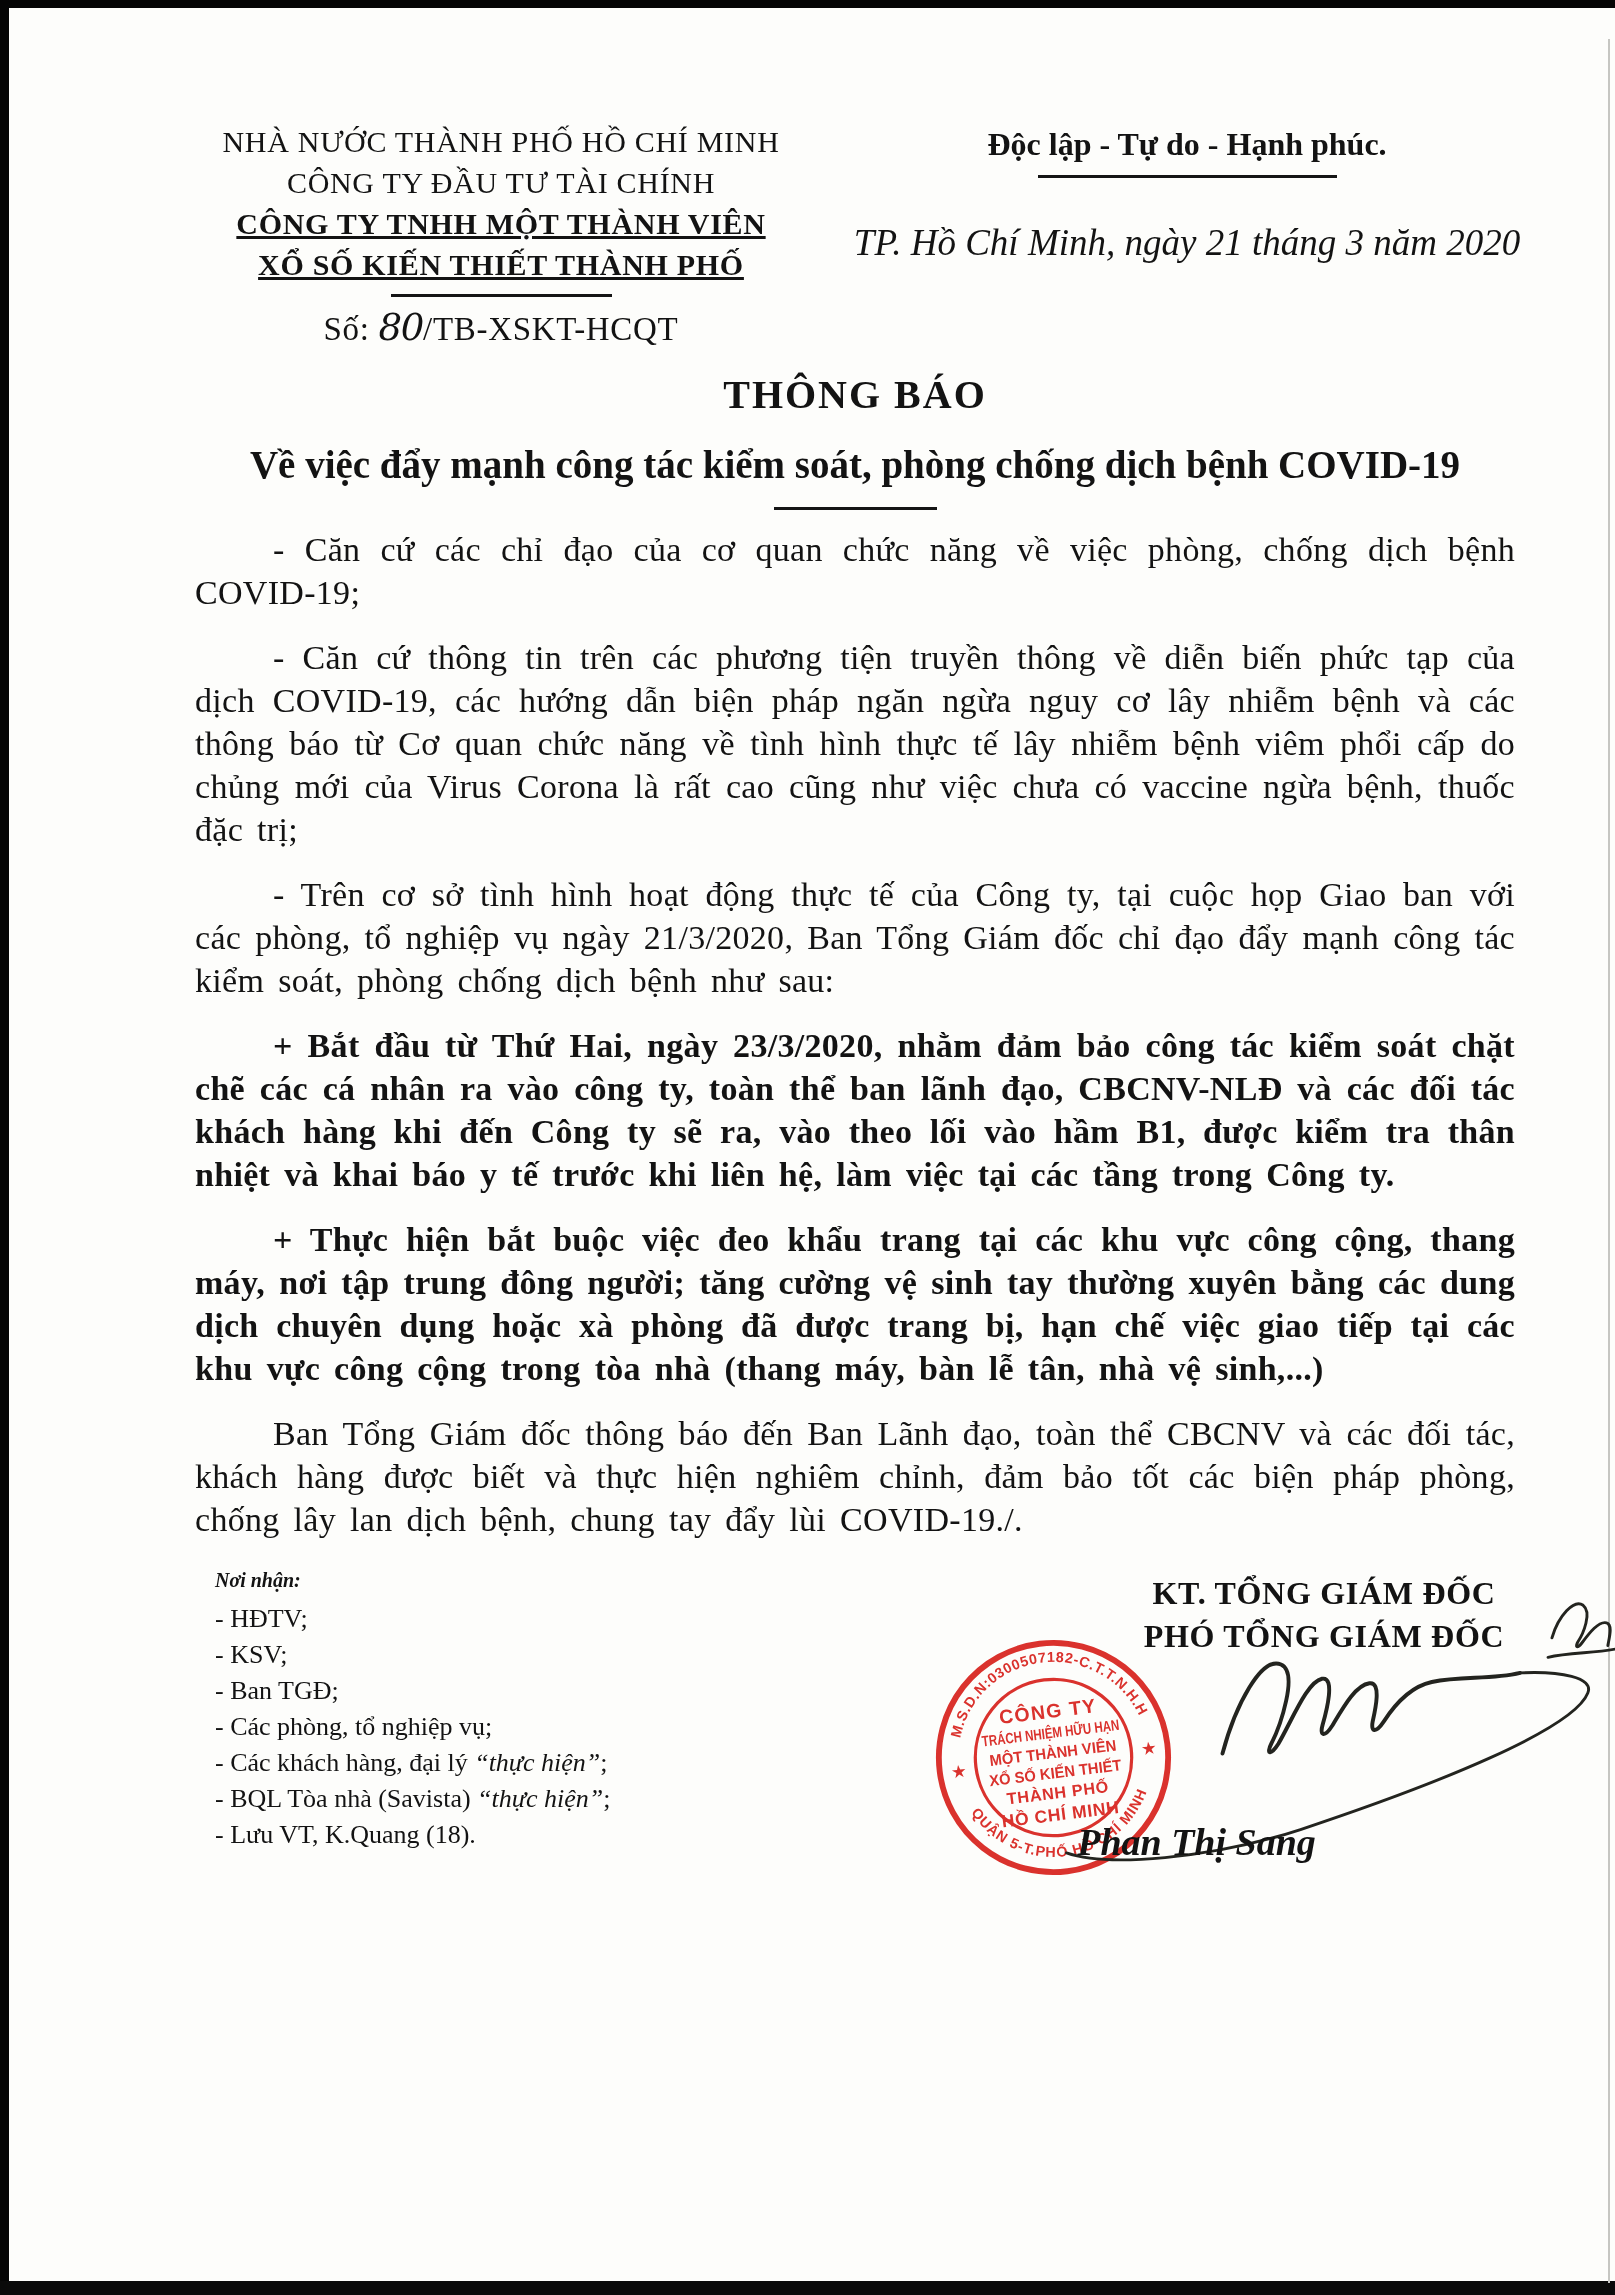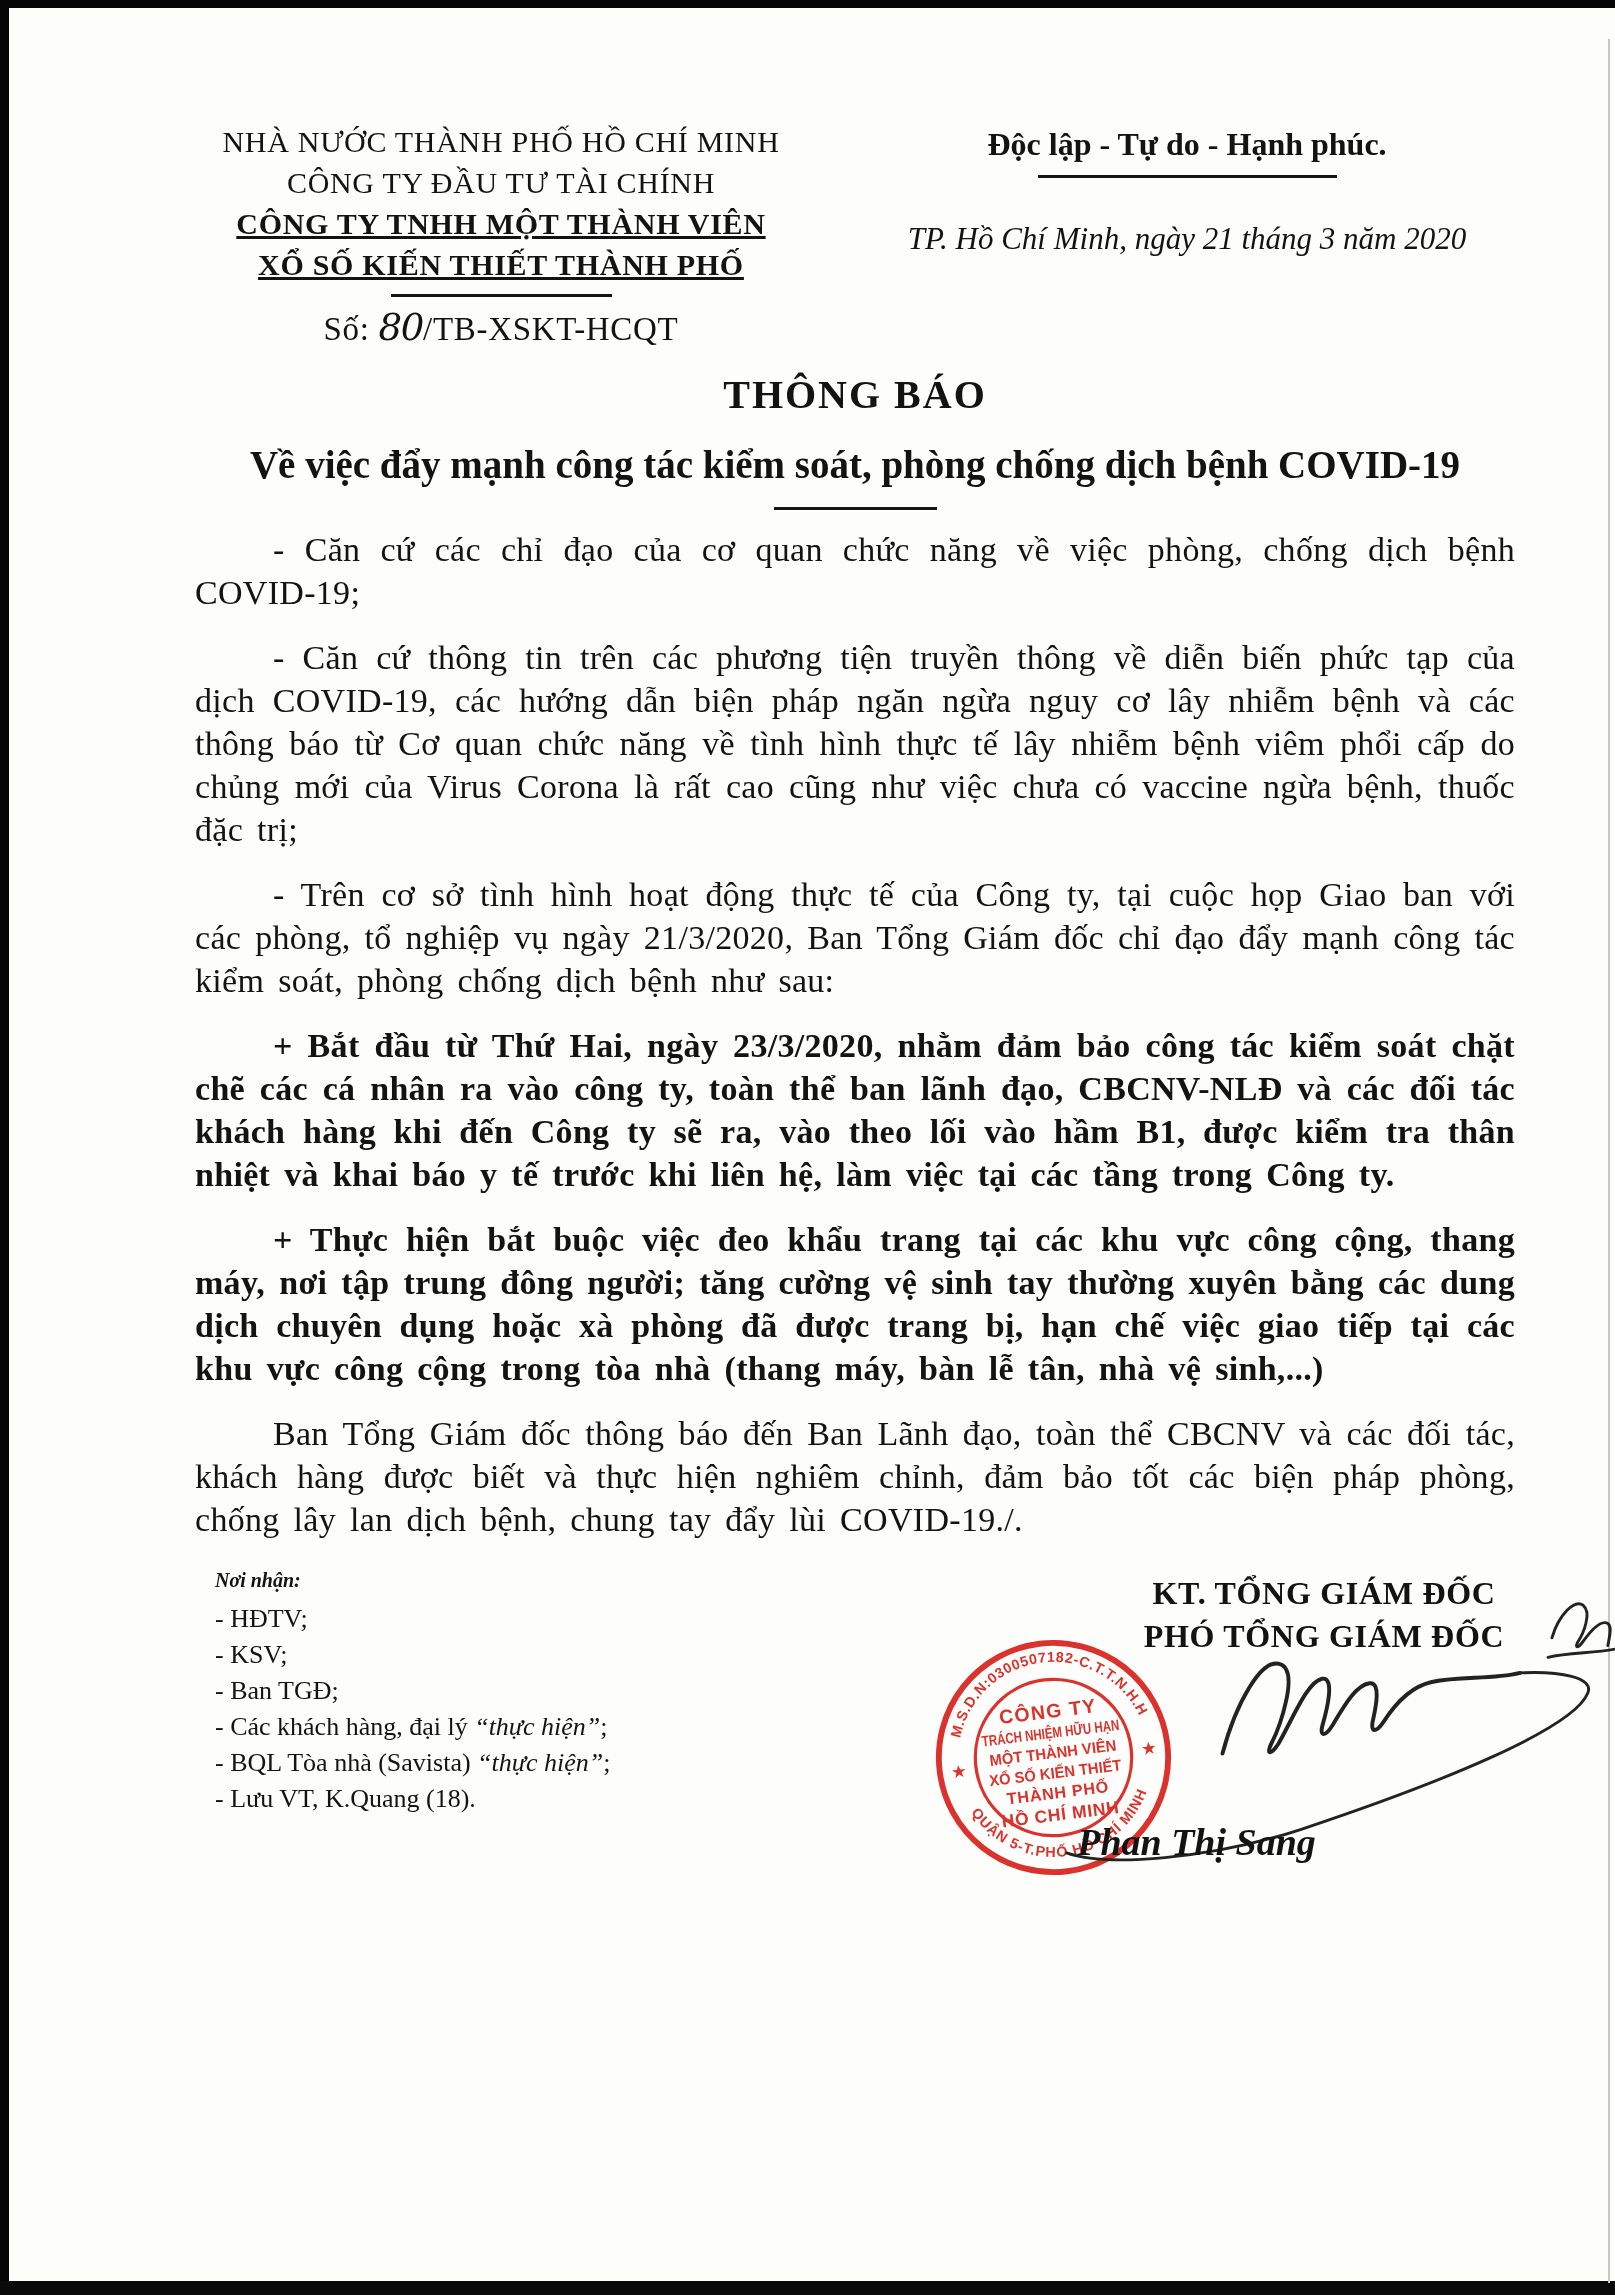--- a/index.html
+++ b/index.html
@@ -22,21 +22,21 @@
   .hdr-left .b{font-weight:bold;text-decoration:underline;}
   .rule{background:#151515;margin:9px auto 0;}
   .rule-left{width:221px;height:2.6px;}
   .doc-number{margin-top:10.4px;font-size:33px;letter-spacing:0.7px;}
   .hand{font-family:"DejaVu Serif",serif;font-style:italic;font-size:37px;letter-spacing:-1.3px;}
 
   .hdr-right{position:absolute;left:839px;top:122px;width:696px;text-align:center;}
   .hdr-right .l1{font-weight:bold;font-size:30px;letter-spacing:0.3px;line-height:40px;}
   .hdr-right .l2{font-weight:bold;font-size:32px;line-height:44px;}
   .rule-right{width:299px;height:2.6px;}
-  .dateline{margin-top:43px;font-style:italic;font-size:31px;}
+  .dateline{margin-top:43px;font-style:italic;font-size:37px;}
 
   
   .title-block{position:absolute;left:195px;top:371px;width:1320px;text-align:center;}
   .title-main{font-weight:bold;font-size:40px;letter-spacing:2px;}
   .title-sub{font-weight:bold;font-size:39px;margin-top:24px;}
   .rule-title{width:163px;height:3.3px;margin-top:19.5px;}
 
   
   .body-block{position:absolute;left:195px;top:528px;width:1320px;}
   .body-block p{
@@ -99,20 +99,21 @@
     <p class="bold">+ Bắt đầu từ Thứ Hai, ngày 23/3/2020, nhằm đảm bảo công tác kiểm soát chặt chẽ các cá nhân ra vào công ty, toàn thể ban lãnh đạo, CBCNV-NLĐ và các đối tác khách hàng khi đến Công ty sẽ ra, vào theo lối vào hầm B1, được kiểm tra thân nhiệt và khai báo y tế trước khi liên hệ, làm việc tại các tầng trong Công ty.</p>
     <p class="bold">+ Thực hiện bắt buộc việc đeo khẩu trang tại các khu vực công cộng, thang máy, nơi tập trung đông người; tăng cường vệ sinh tay thường xuyên bằng các dung dịch chuyên dụng hoặc xà phòng đã được trang bị, hạn chế việc giao tiếp tại các khu vực công cộng trong tòa nhà (thang máy, bàn lễ tân, nhà vệ sinh,...)</p>
     <p>Ban Tổng Giám đốc thông báo đến Ban Lãnh đạo, toàn thể CBCNV và các đối tác, khách hàng được biết và thực hiện nghiêm chỉnh, đảm bảo tốt các biện pháp phòng, chống lây lan dịch bệnh, chung tay đẩy lùi COVID-19./.</p>
   </div>
 
   <div class="recips">
     <div class="label">Nơi nhận:</div>
     <div class="item">- HĐTV;</div>
     <div class="item">- KSV;</div>
     <div class="item">- Ban TGĐ;</div>
+    <div class="item">- Các phòng, tổ nghiệp vụ;</div>
     <div class="item"><span>- Các khách hàng, đại lý </span><span class="it">“thực hiện”</span><span>;</span></div>
     <div class="item"><span>- BQL Tòa nhà (Savista) </span><span class="it">“thực hiện”</span><span>;</span></div>
     <div class="item">- Lưu VT, K.Quang (18).</div>
   </div>
 
   <div class="sign-block">
     <div>KT. TỔNG GIÁM ĐỐC</div>
     <div>PHÓ TỔNG GIÁM ĐỐC</div>
   </div>
 

